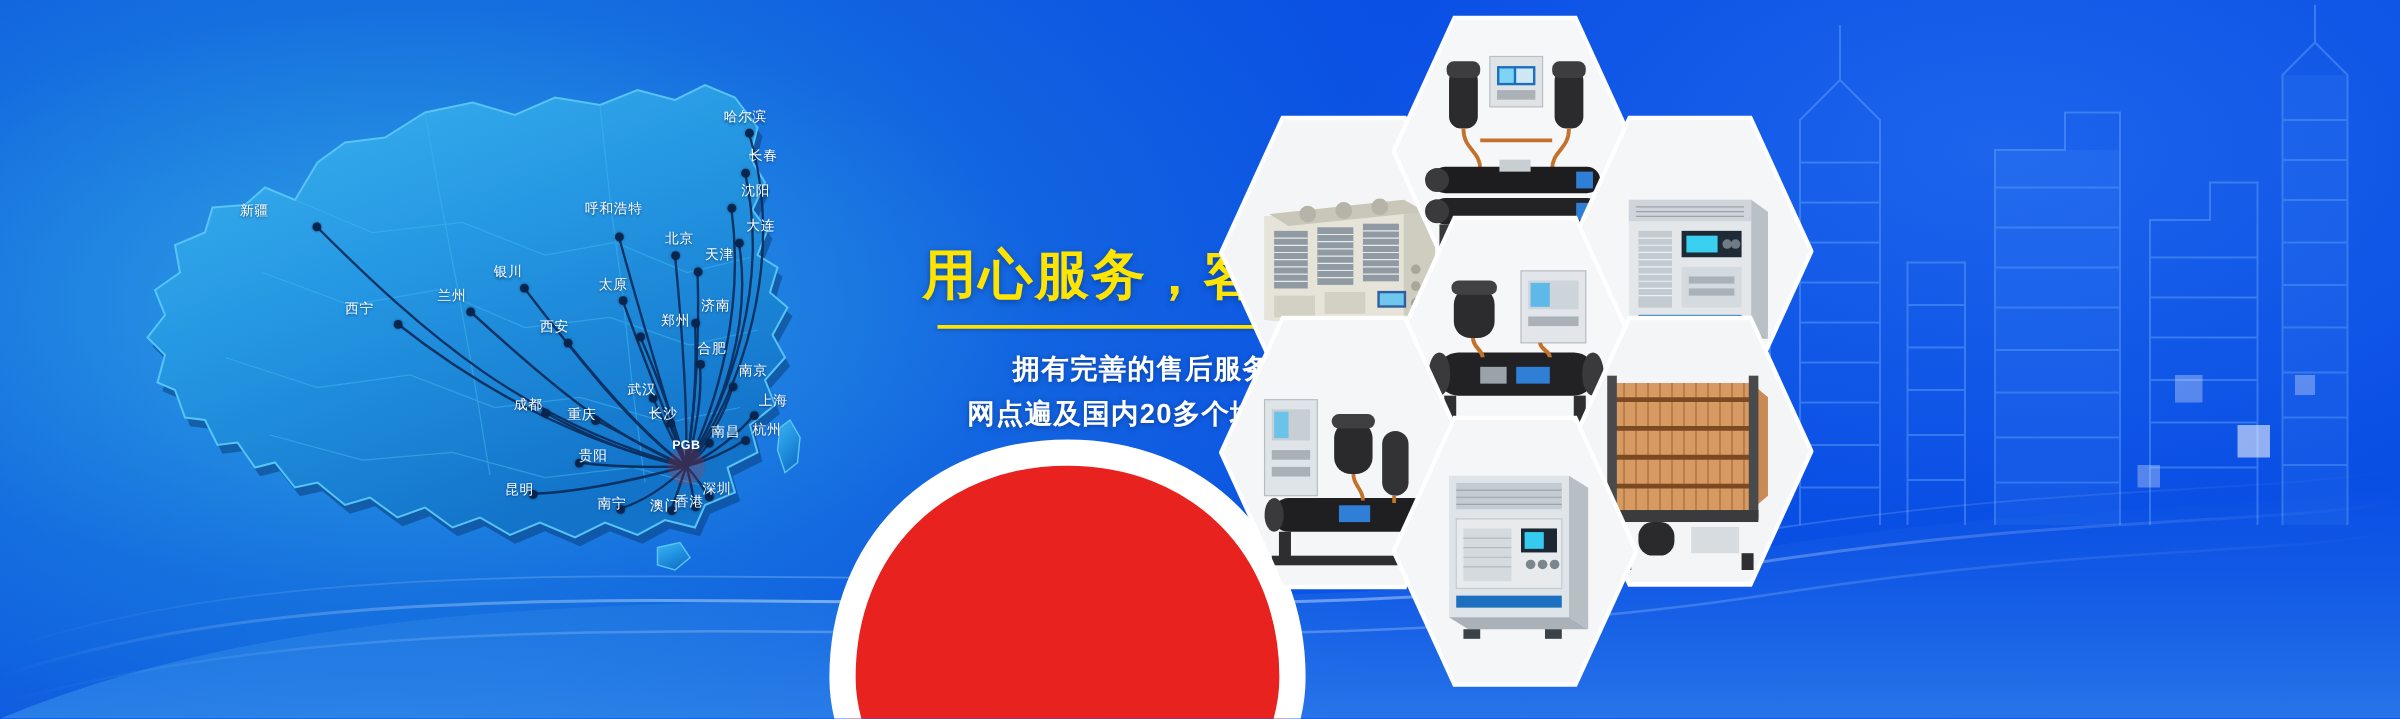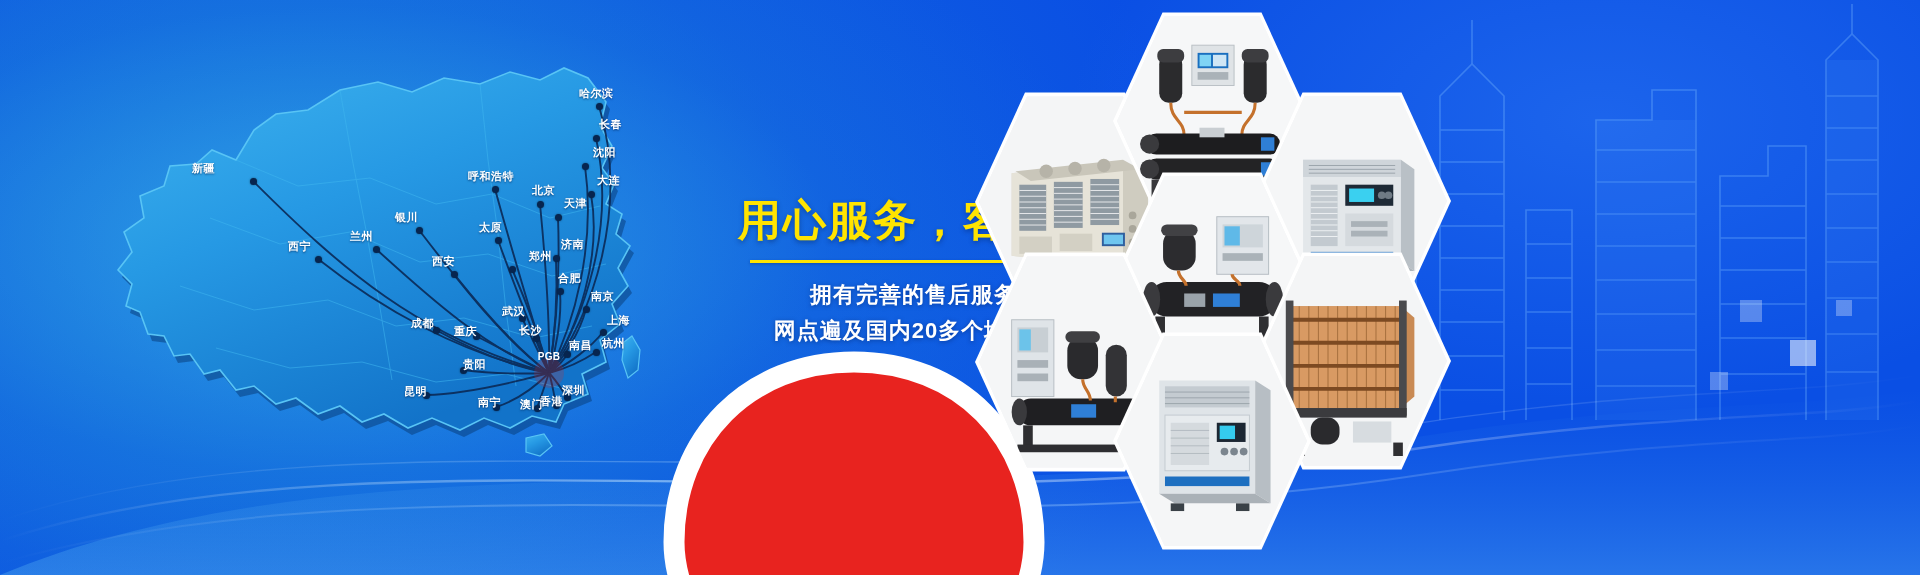--- a/index.html
+++ b/index.html
@@ -24,21 +24,21 @@
   }
   .skyline{position:absolute;right:0;top:0;width:720px;height:420px;opacity:.40;pointer-events:none;}
   .waves{position:absolute;left:0;bottom:0;width:1920px;height:250px;pointer-events:none;}
   .sq{position:absolute;background:rgba(255,255,255,.30);pointer-events:none;}
   .sq.b{background:rgba(255,255,255,.55);}
 
   
   .map-wrap{position:absolute;left:40px;top:18px;width:640px;height:450px;}
   .map-wrap svg{display:block;width:640px;height:450px;}
   .city-label{
-    position:absolute;color:#ffffff;font-size:11px;font-weight:bold;
+    position:absolute;color:#ffffff;font-size:11px;font-weight:normal;
     white-space:nowrap;text-shadow:0 1px 2px rgba(0,40,90,.75);
     letter-spacing:.5px;pointer-events:none;
   }
   .city-dot{
     position:absolute;width:7px;height:7px;border-radius:50%;
     background:#07254f;box-shadow:0 0 2px rgba(0,0,0,.5);
   }
   .hub-marker{
     position:absolute;width:30px;height:30px;
   }
@@ -222,35 +222,35 @@
     <div id="city-layer">
         <div class="city-dot" style="left: 209.5px; top: 159.5px;"></div>
         <div class="city-label" style="left: 152px; top: 143px;">新疆</div>
         <div class="city-dot" style="left: 555.5px; top: 84.5px;"></div>
         <div class="city-label" style="left: 539px; top: 68px;">哈尔滨</div>
         <div class="city-dot" style="left: 552.5px; top: 116.5px;"></div>
         <div class="city-label" style="left: 559px; top: 99px;">长春</div>
         <div class="city-dot" style="left: 541.5px; top: 144.5px;"></div>
         <div class="city-label" style="left: 553px; top: 127px;">沈阳</div>
         <div class="city-dot" style="left: 451.5px; top: 167.5px;"></div>
-        <div class="city-label" style="left: 428px; top: 151px;">呼和浩特</div>
+        <div class="city-label" style="left: 428px; top: 141px;">呼和浩特</div>
         <div class="city-dot" style="left: 496.5px; top: 182.5px;"></div>
         <div class="city-label" style="left: 492px; top: 165px;">北京</div>
         <div class="city-dot" style="left: 514.5px; top: 195.5px;"></div>
         <div class="city-label" style="left: 524px; top: 178px;">天津</div>
         <div class="city-dot" style="left: 547.5px; top: 172.5px;"></div>
         <div class="city-label" style="left: 557px; top: 155px;">大连</div>
         <div class="city-dot" style="left: 375.5px; top: 208.5px;"></div>
         <div class="city-label" style="left: 355px; top: 192px;">银川</div>
         <div class="city-dot" style="left: 454.5px; top: 218.5px;"></div>
         <div class="city-label" style="left: 439px; top: 202px;">太原</div>
         <div class="city-dot" style="left: 332.5px; top: 227.5px;"></div>
         <div class="city-label" style="left: 310px; top: 211px;">兰州</div>
         <div class="city-dot" style="left: 274.5px; top: 237.5px;"></div>
-        <div class="city-label" style="left: 248px; top: 221px;">西宁</div>
+        <div class="city-label" style="left: 236px; top: 221px;">西宁</div>
         <div class="city-dot" style="left: 512.5px; top: 236.5px;"></div>
         <div class="city-label" style="left: 521px; top: 219px;">济南</div>
         <div class="city-dot" style="left: 410.5px; top: 252.5px;"></div>
         <div class="city-label" style="left: 392px; top: 236px;">西安</div>
         <div class="city-dot" style="left: 468.5px; top: 247.5px;"></div>
         <div class="city-label" style="left: 455px; top: 231px; padding-left: 34px;">郑州</div>
         <div class="city-dot" style="left: 516.5px; top: 269.5px;"></div>
         <div class="city-label" style="left: 518px; top: 253px;">合肥</div>
         <div class="city-dot" style="left: 542.5px; top: 287.5px;"></div>
         <div class="city-label" style="left: 551px; top: 271px;">南京</div>

